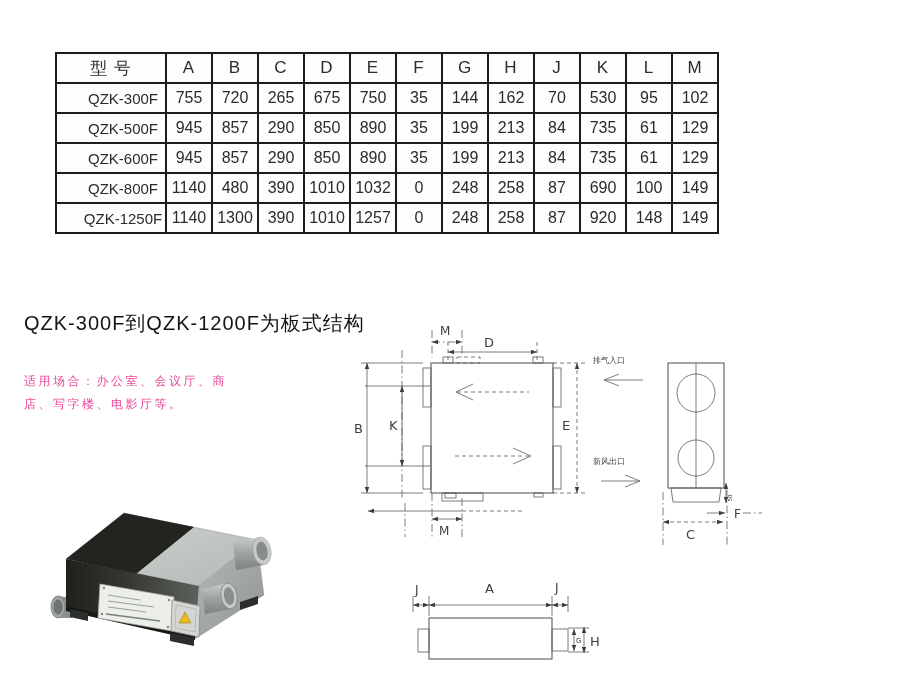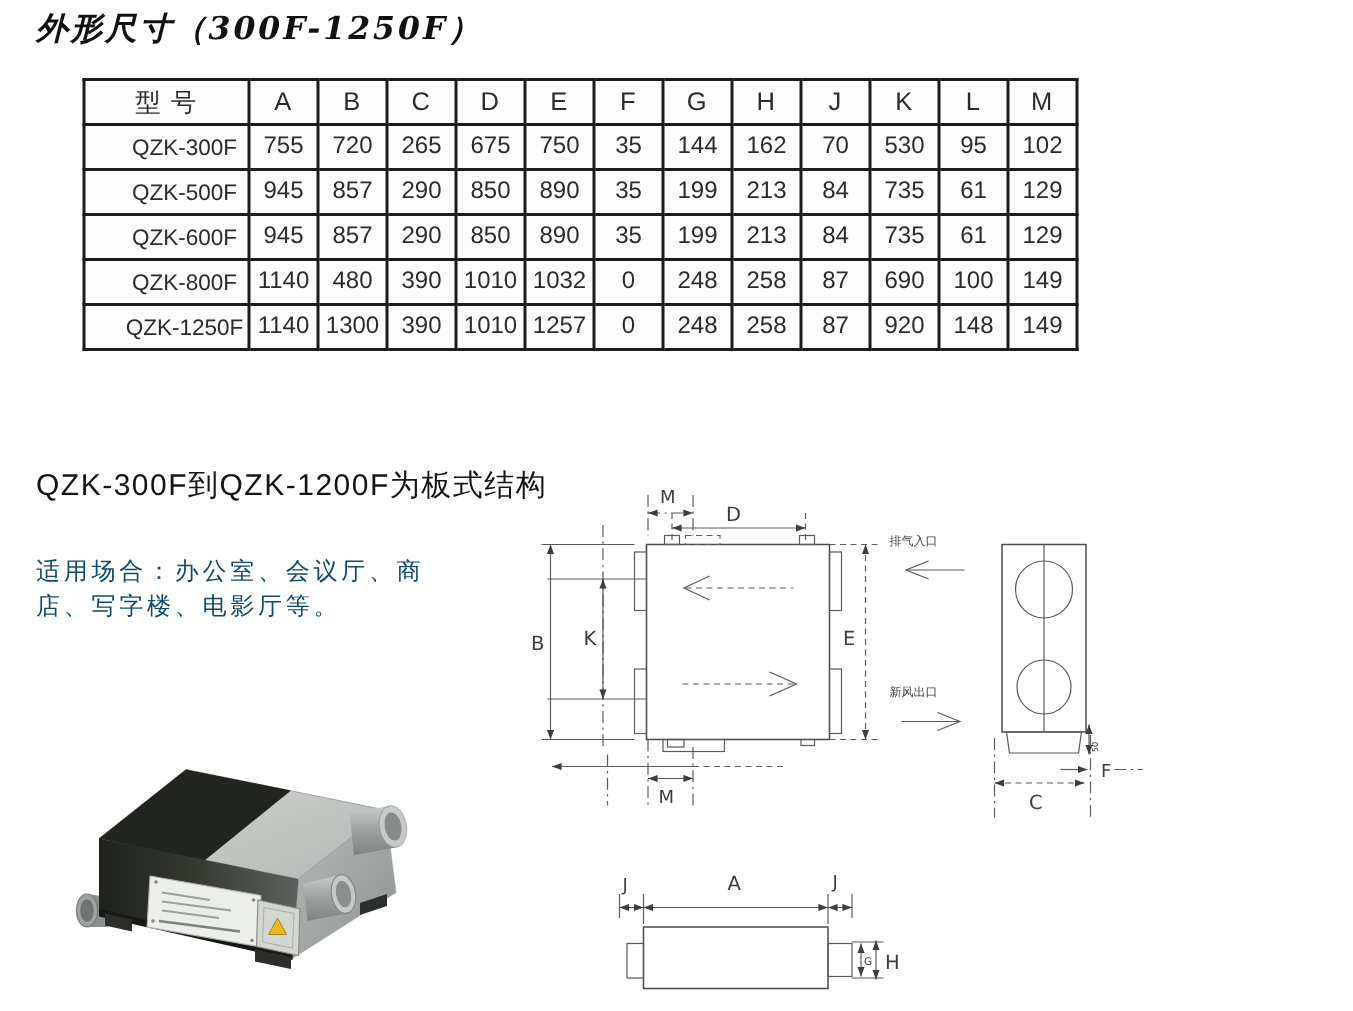--- a/index.html
+++ b/index.html
@@ -13,37 +13,36 @@
         table-layout:fixed;}
   .dims th,.dims td{border:2px solid #1c1c1c;text-align:center;vertical-align:middle;
         height:28px;padding:0;font-weight:400;color:#2b2b2b;background:#fdfdfd;}
   .dims th{font-size:17px;letter-spacing:1px;}
   .dims td{font-size:16px;}
   .dims th:first-child,.dims td:first-child{width:108px;}
   .dims td:first-child{font-size:15px;letter-spacing:0px;padding-left:24px;}
   
   .caption{position:absolute;left:24px;top:310px;font-size:20px;letter-spacing:1px;color:#141414;}
   
-  .info{position:absolute;left:24px;top:370px;width:330px;font-size:16px;line-height:23px;
-        letter-spacing:2.5px;color:#0c4a6e;}
+  .info{position:absolute;left:24px;top:370px;width:330px;font-size:12px;line-height:23px;
+        letter-spacing:2.5px;color:#ec4899;}
   .info div{white-space:nowrap;}
   
   .drw{position:absolute;}
   svg text{font-family:"DejaVu Sans",sans-serif;fill:#3d3d3d;}
   .ln{stroke:#4a4a4a;stroke-width:1;fill:none;}
   .lt{stroke:#5a5a5a;stroke-width:0.8;fill:none;}
   .dash{stroke-dasharray:4 3;}
   .cdash{stroke-dasharray:8 3 1.5 3;}
 </style>
 </head>
 <body>
 
 <div class="page">
 
-  <div class="title">外形尺寸（300F-1250F）</div>
 
   <table class="dims">
     <thead>
         <tr>
           <th>型 号</th>
           <th>A</th>
           <th>B</th>
           <th>C</th>
           <th>D</th>
           <th>E</th>

